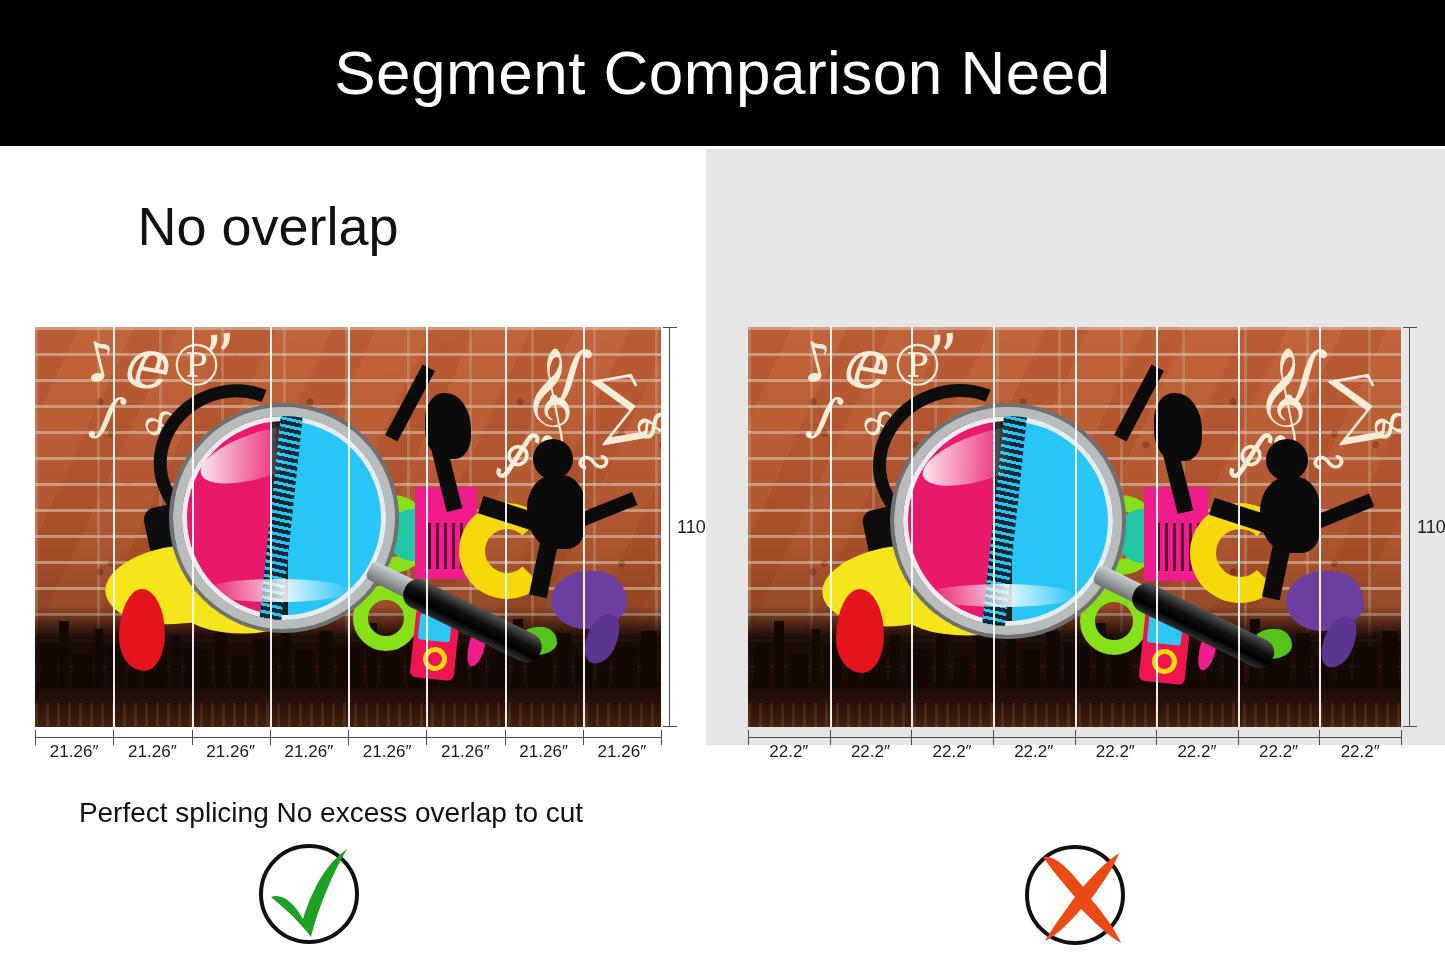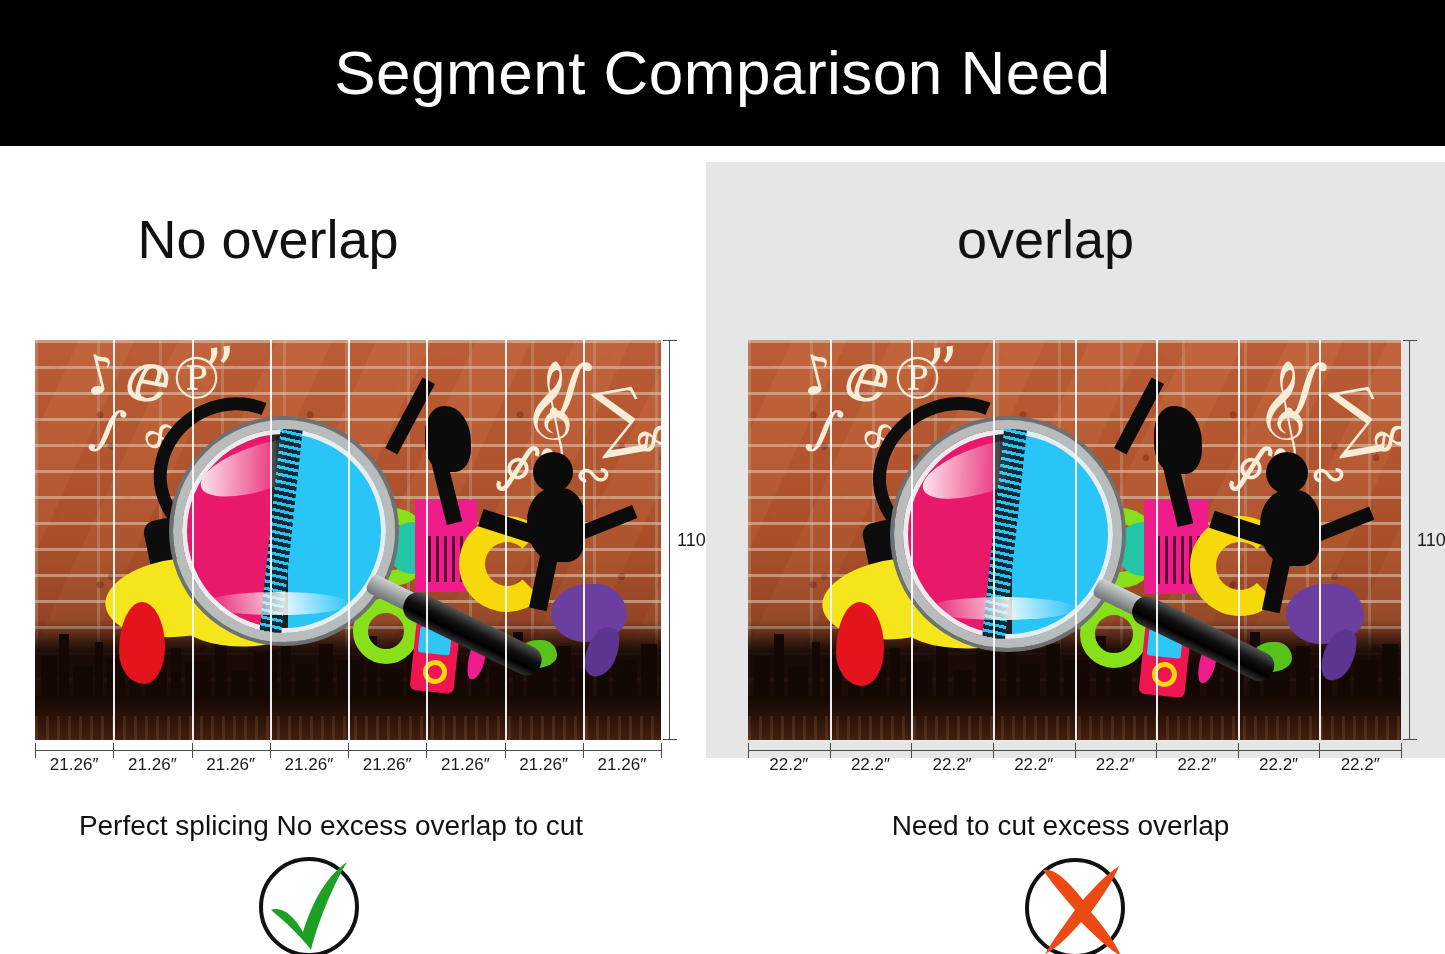--- a/index.html
+++ b/index.html
@@ -17,21 +17,21 @@
     display:flex; align-items:center; justify-content:center;
   }
   .titlebar .title {
     color:#ffffff; font-size:62px; font-weight:400;
     letter-spacing:0.5px; line-height:1;
     font-family:"Liberation Sans", sans-serif;
   }
 
   
   .panels { position:absolute; left:0; top:146px; width:1445px; height:808px; }
-  .panel { position:absolute; top:16px; height:596px; }
+  .panel { position:absolute; top:3px; height:596px; }
   .panel-left  { left:0;   width:706px; background:#ffffff; }
   .panel-right { left:706px; width:739px; background:#e6e6e6; }
 
   .panel-heading {
     position:absolute; top:50px; width:100%;
     text-align:center; font-size:54px; font-weight:400; color:#111;
     line-height:1;
   }
   .panel-left .panel-heading  { padding-right:170px; }
   .panel-right .panel-heading { padding-right:60px; }
@@ -349,21 +349,20 @@
 
       <div class="verdict">
         <svg viewBox="0 0 116 112" xmlns="http://www.w3.org/2000/svg">
           <circle cx="54" cy="55" r="48" fill="none" stroke="#111" stroke-width="4"></circle>
           <path d="M16 58 C 26 54, 38 62, 48 80 C 58 48, 72 24, 92 10 C 80 30, 64 66, 56 98 C 44 82, 28 68, 16 58 Z" fill="#1ea025"></path>
         </svg>
       </div>
     </div>
 
     <div class="panel panel-right">
-      <div class="panel-heading">overlap</div>
 
       <div class="mural-wrap mural-right">
         <div class="mural">
           <div class="brick-speckle"></div>
 
           <div class="swirl" style="left:52px;top:8px;font-size:54px;transform:rotate(-14deg);">♪</div>
           <div class="swirl" style="left:98px;top:2px;font-size:70px;transform:rotate(10deg);">ⅇ</div>
           <div class="swirl" style="left:146px;top:6px;font-size:62px;">℗</div>
           <div class="swirl" style="left:180px;top:0px;font-size:66px;transform:rotate(-8deg);">”</div>
           <div class="swirl" style="left:64px;top:62px;font-size:52px;transform:rotate(20deg);">∫</div>
@@ -485,21 +484,20 @@
             <span>22.2″</span>
             <span>22.2″</span>
             <span>22.2″</span>
             <span>22.2″</span>
             <span>22.2″</span>
             <span>22.2″</span>
           </div>
         </div>
       </div>
 
-      <div class="caption">Need to cut excess overlap</div>
 
       <div class="verdict">
         <svg viewBox="0 0 116 112" xmlns="http://www.w3.org/2000/svg">
           <circle cx="54" cy="56" r="48" fill="none" stroke="#111" stroke-width="4"></circle>
           <path d="M22 18 C 34 16, 48 30, 62 48 C 74 34, 86 22, 98 14 C 92 30, 80 46, 70 60 C 82 74, 94 90, 100 104 C 86 96, 72 82, 60 70 C 48 84, 36 96, 24 102 C 32 88, 44 72, 54 58 C 42 44, 30 30, 22 18 Z" fill="#ec4a14"></path>
         </svg>
       </div>
     </div>
 
   </div>

